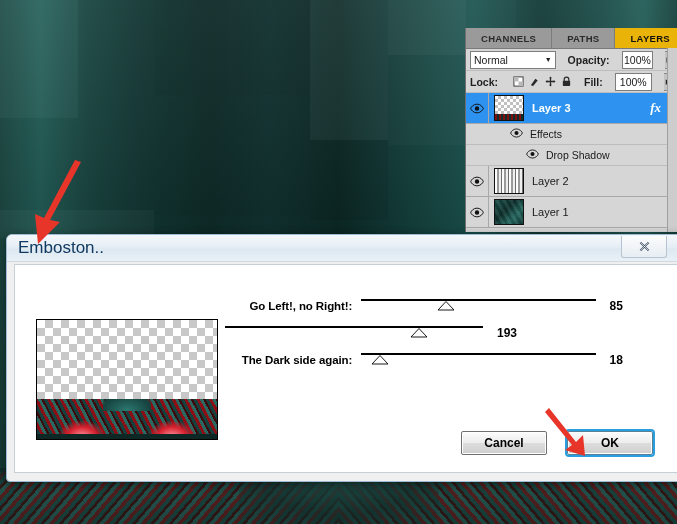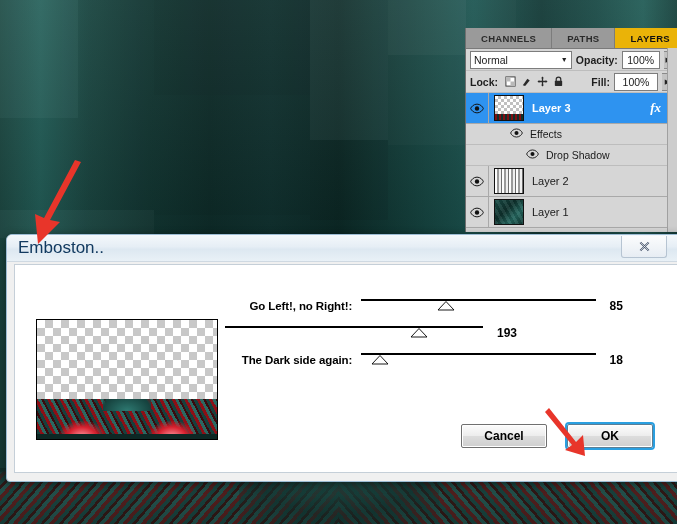--- a/index.html
+++ b/index.html
@@ -79,21 +79,21 @@
     height:20px;background:#9a9a9a;display:flex;align-items:stretch;
     border-bottom:1px solid #7a7a7a;position:relative;
   }
   .ps-tab{
     padding:0 15px;display:flex;align-items:center;font-size:9.5px;font-weight:bold;
     color:#2a2a2a;background:#9a9a9a;border-right:1px solid #7c7c7c;letter-spacing:.3px;
   }
   .ps-tab.active{background:#eab308;color:#111;}
   .ps-tab-arrow{margin-left:auto;display:flex;align-items:center;padding:0 5px;color:#2b2b2b;font-size:8px;}
 
-  .ps-row{display:flex;align-items:center;height:21px;padding:0 4px;gap:4px;border-bottom:1px solid #bdbdbd;}
+  .ps-row{display:flex;align-items:center;height:21px;padding:0 4px;gap:12px;border-bottom:1px solid #bdbdbd;}
   .ps-blend{
     width:110px;height:16px;background:#fff;border:1px solid #7d7d7d;
     display:flex;align-items:center;padding:0 3px;font-size:10.5px;position:relative;
   }
   .ps-blend .caret{margin-left:auto;font-size:7px;color:#222;}
   .ps-lab{font-size:10.5px;color:#1e1e1e;font-weight:bold;}
   .ps-num{
     width:42px;height:16px;background:#fff;border:1px solid #7d7d7d;
     display:flex;align-items:center;justify-content:center;font-size:10.5px;
   }
@@ -201,21 +201,21 @@
   .ctl-row{display:flex;align-items:center;height:21px;margin-bottom:6px;}
   .ctl-label{
     width:140px;text-align:right;font-size:11.5px;font-weight:bold;color:#000;
     padding-right:9px;letter-spacing:-.1px;
   }
   .slider{position:relative;width:258px;height:21px;}
   .slider .track{position:absolute;left:0;right:0;top:4px;height:2px;background:#000;}
   .slider .thumb-tri{position:absolute;top:6px;width:0;height:0;}
   .ctl-value{width:50px;padding-left:14px;font-size:12px;font-weight:bold;color:#000;}
 
-  .btn-row{position:absolute;right:26px;bottom:24px;display:flex;gap:20px;align-items:center;}
+  .btn-row{position:absolute;right:26px;bottom:17px;display:flex;gap:20px;align-items:center;}
   .btn{
     width:84px;height:22px;font-size:12px;font-weight:bold;color:#000;
     background:linear-gradient(180deg,#fcfcfc 0%,#ededed 48%,#dcdcdc 52%,#cfcfcf 100%);
     border:1px solid #707070;border-radius:2px;
     display:flex;align-items:center;justify-content:center;
     box-shadow:inset 0 0 0 1px #fff;
   }
   .btn.primary{
     outline:2px solid #2a9fe0;outline-offset:0px;border-color:#5a7e95;
   }

